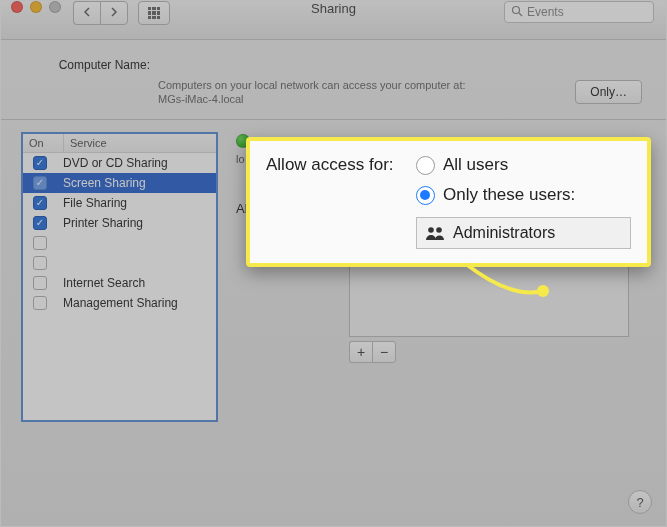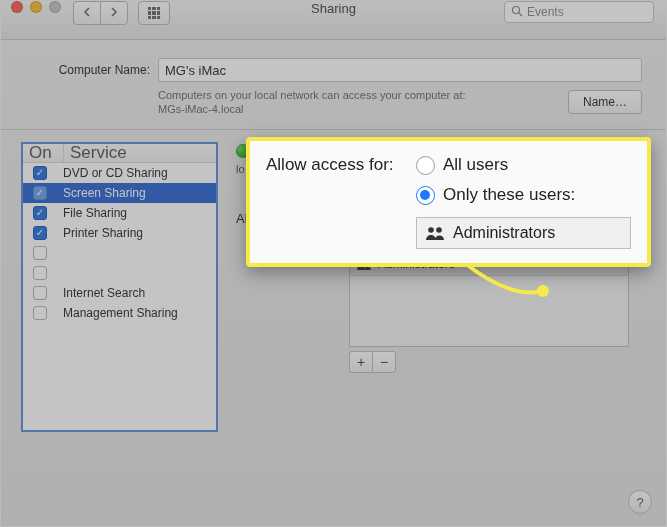--- a/index.html
+++ b/index.html
@@ -158,21 +158,21 @@
     height: 290px;
     border: 2px solid #5b8fd4;
     background: #ffffff;
     box-sizing: border-box;
     display: flex;
     flex-direction: column;
   }
   .services-head {
     display: flex;
     height: 18px;
-    font-size: 17px;
+    font-size: 11px;
     color: #555;
     border-bottom: 1px solid #d8d8d8;
     background: linear-gradient(#fbfbfb,#efefef);
   }
   .services-head .col-on {
     width: 34px;
     padding-left: 6px;
     display: flex; align-items: center;
     border-right: 1px solid #d8d8d8;
   }
@@ -448,30 +448,27 @@
             <line x1="8" y1="8" x2="11" y2="11" stroke="#888" stroke-width="1.2"></line>
           </svg>
       </span>
       <span>Events</span>
     </div>
   </div>
 
   <div class="name-area">
     <div class="name-row">
       <div class="lbl">Computer Name:</div>
-      <div class="name-input">
-        <span>MG's iMac</span>
-      </div>
     </div>
     <div class="name-sub">
       <div class="subtext">
         <span>Computers on your local network can access your computer at:</span><br>
         <span>MGs-iMac-4.local</span>
       </div>
-      <div class="edit-btn">Name…</div>
+      <div class="edit-btn">Only…</div>
     </div>
   </div>
 
   <div class="body">
 
     <div class="services">
       <div class="services-head">
         <div class="col-on">On</div>
         <div class="col-svc">Service</div>
       </div>

